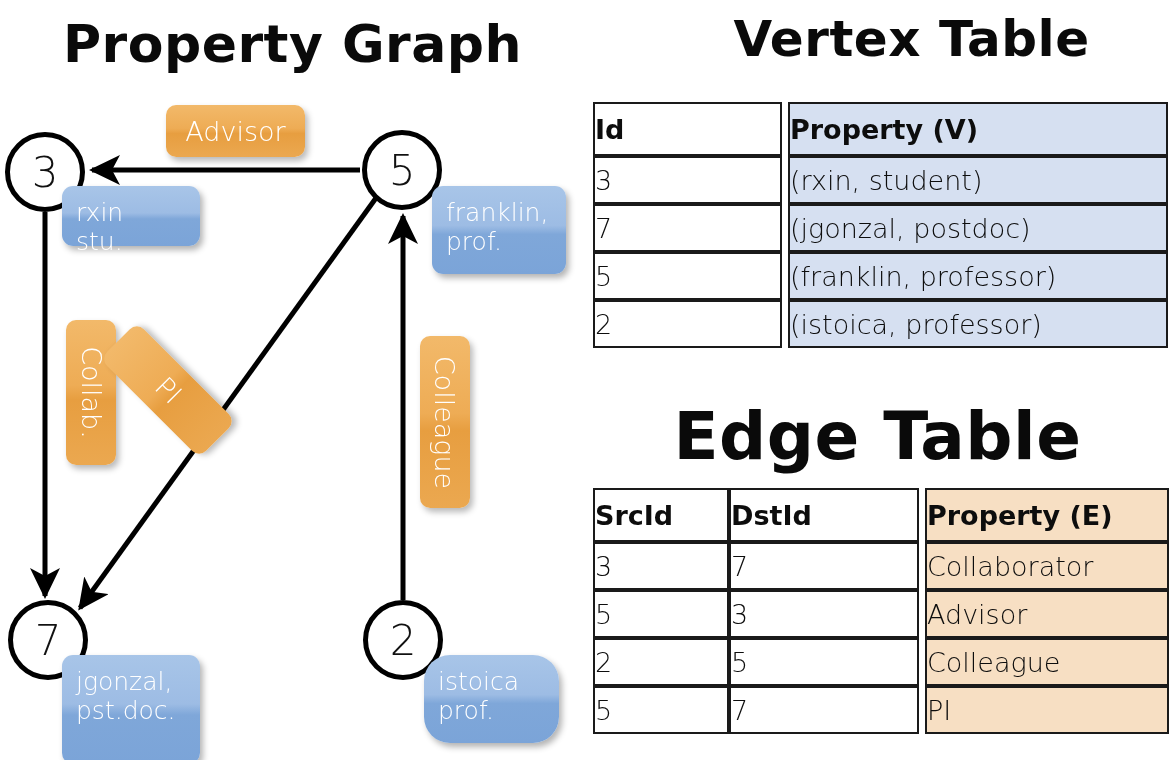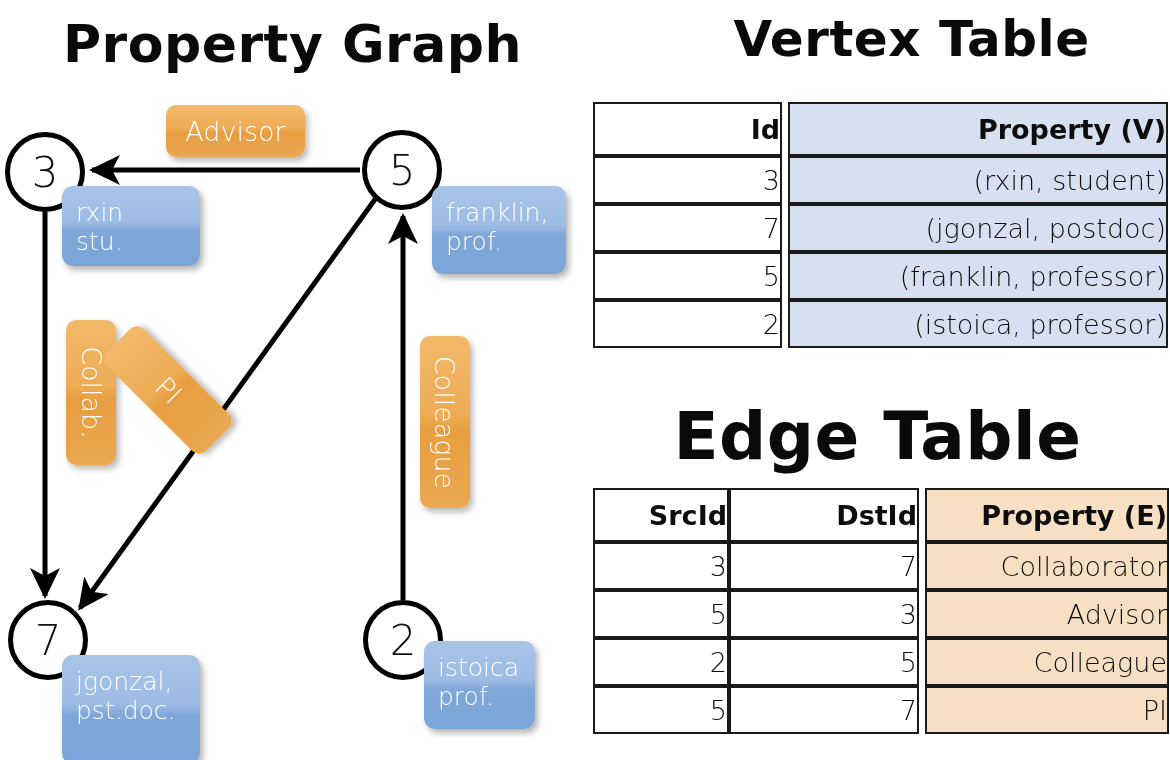--- a/index.html
+++ b/index.html
@@ -84,21 +84,21 @@
   
   table.grid {
     position: absolute;
     border-collapse: separate;
     border-spacing: 0;
     font-family: "DejaVu Sans", sans-serif;
     font-weight: 300;
   }
   table.grid td, table.grid th {
     border: 2px solid #1a1a1a;
-    text-align: right;
+    text-align: left;
     font-weight: 300;
     font-size: 27px;
     color: #0d0d0d;
     padding: 0;
     height: 44px;
     vertical-align: middle;
     background: #ffffff;
   }
   table.grid th {
     font-weight: 700;
@@ -141,33 +141,33 @@
   <div class="node-circle" style="left:362px; top:130px; width:80px; height:80px;">
     <span>5</span>
   </div>
   <div class="node-circle" style="left:8px; top:600px; width:80px; height:80px;">
     <span>7</span>
   </div>
   <div class="node-circle" style="left:363px; top:600px; width:80px; height:80px;">
     <span>2</span>
   </div>
 
-  <div class="prop-box" style="left:62px; top:186px; width:138px; height:80px;">
+  <div class="prop-box" style="left:62px; top:186px; width:138px; height:60px;">
     <div>rxin</div>
     <div>stu.</div>
   </div>
   <div class="prop-box" style="left:432px; top:186px; width:134px; height:88px;">
     <div>franklin,</div>
     <div>prof.</div>
   </div>
   <div class="prop-box" style="left:62px; top:655px; width:138px; height:109px;">
     <div>jgonzal,</div>
     <div>pst.doc.</div>
   </div>
-  <div class="prop-box" style="left:424px; top:641px; width:111px; height:88px;">
+  <div class="prop-box" style="left:424px; top:655px; width:135px; height:88px;border-radius:26px;">
     <div>istoica</div>
     <div>prof.</div>
   </div>
 
   <div class="edge-label" style="left:166px; top:105px; width:139px; height:52px;">
     <span>Advisor</span>
   </div>
 
   <div class="edge-label" style="left:66px; top:320px; width:50px; height:145px;">
     <span style="display:block; transform: rotate(90deg); transform-origin: center;">Collab.</span>

